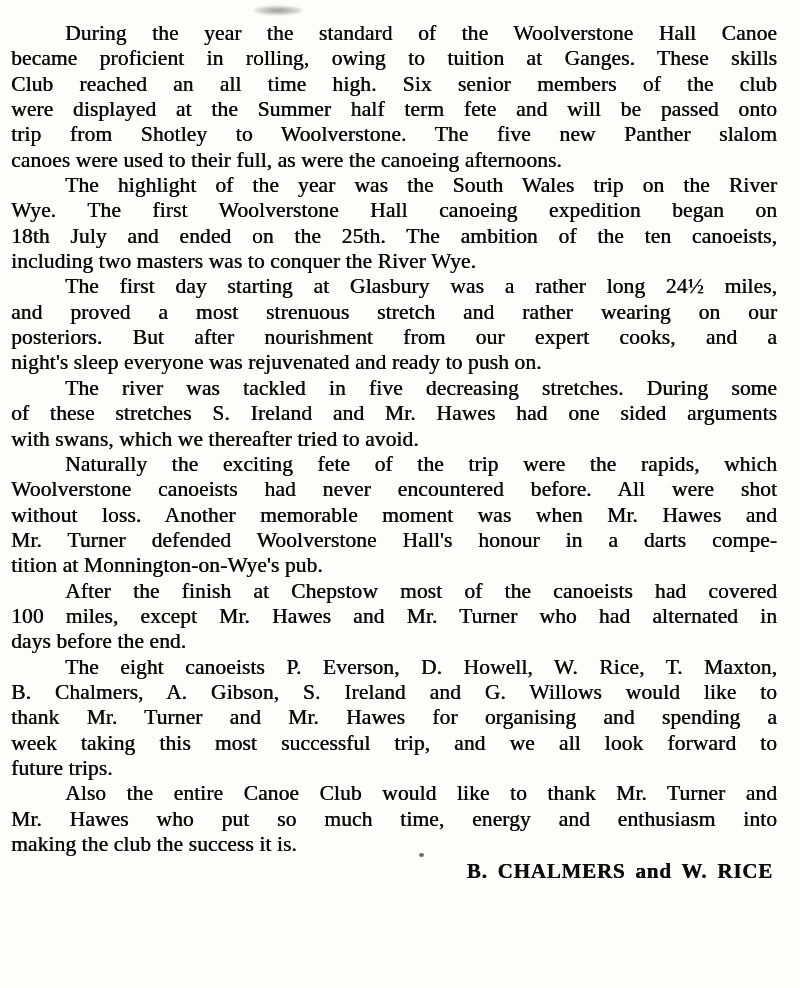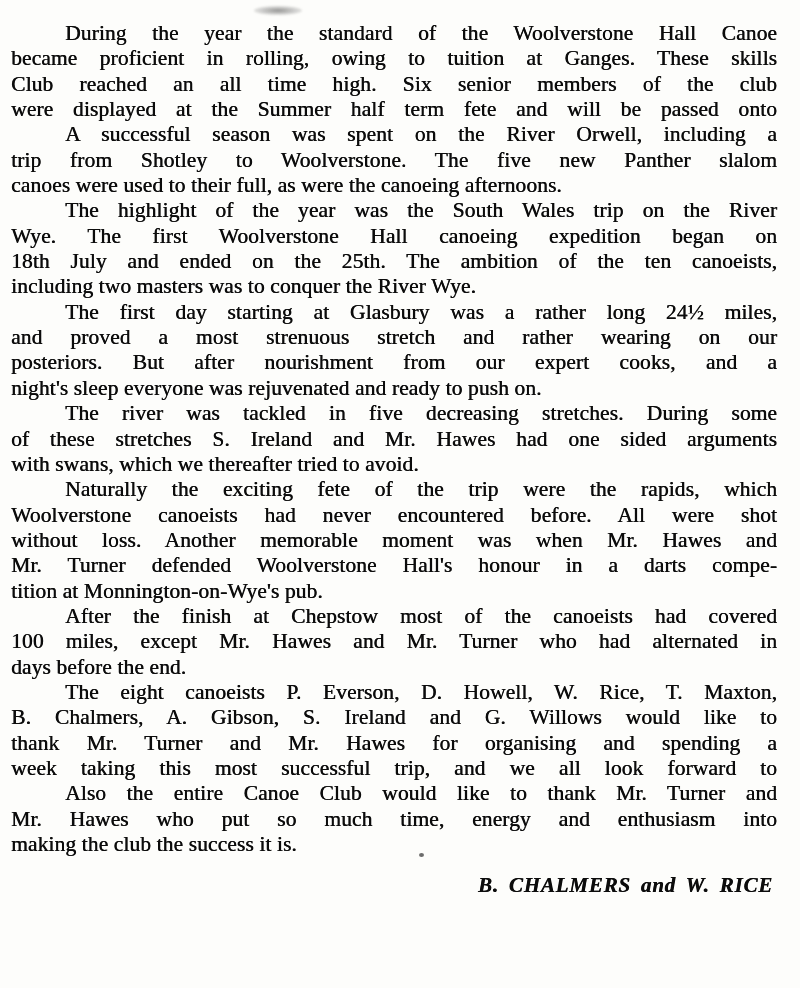--- a/index.html
+++ b/index.html
@@ -33,29 +33,28 @@
     text-align-last: justify;
     white-space: normal;
   }
   .line.first {
     text-indent: 54px;
   }
   .line.last {
     text-align-last: left;
   }
   .signature {
-    margin-top: 16px;
+    margin-top: 2px;
     padding-right: 4px;
     text-align: right;
     font-weight: bold;
     font-size: 21px;
     letter-spacing: 0.8px;
     word-spacing: 4px;
     text-shadow: 0.4px 0.2px 0 currentColor;
-    font-style: italic;
   }
   .artifact-smudge {
     position: absolute;
     left: 254px;
     top: 6px;
     width: 48px;
     height: 9px;
     background: radial-gradient(ellipse at center, rgba(60,60,60,0.55) 0%, rgba(90,90,90,0.25) 55%, rgba(120,120,120,0) 100%);
     filter: blur(1px);
     border-radius: 50%;
@@ -76,21 +75,20 @@
 
 <div class="page">
   <div class="artifact-smudge"></div>
   <div class="artifact-dot"></div>
   <div class="text-column">
     <div>
         <div class="line first">During the year the standard of the Woolverstone Hall Canoe</div>
         <div class="line">became proficient in rolling, owing to tuition at Ganges. These skills</div>
         <div class="line">Club reached an all time high. Six senior members of the club</div>
         <div class="line">were displayed at the Summer half term fete and will be passed onto</div>
-        <div class="line first">A successful season was spent on the River Orwell, including a</div>
         <div class="line">trip from Shotley to Woolverstone. The five new Panther slalom</div>
         <div class="line last">canoes were used to their full, as were the canoeing afternoons.</div>
         <div class="line first">The highlight of the year was the South Wales trip on the River</div>
         <div class="line">Wye. The first Woolverstone Hall canoeing expedition began on</div>
         <div class="line">18th July and ended on the 25th. The ambition of the ten canoeists,</div>
         <div class="line last">including two masters was to conquer the River Wye.</div>
         <div class="line first">The first day starting at Glasbury was a rather long 24½ miles,</div>
         <div class="line">and proved a most strenuous stretch and rather wearing on our</div>
         <div class="line">posteriors. But after nourishment from our expert cooks, and a</div>
         <div class="line last">night's sleep everyone was rejuvenated and ready to push on.</div>
@@ -102,19 +100,20 @@
         <div class="line">without loss. Another memorable moment was when Mr. Hawes and</div>
         <div class="line">Mr. Turner defended Woolverstone Hall's honour in a darts compe-</div>
         <div class="line last">tition at Monnington-on-Wye's pub.</div>
         <div class="line first">After the finish at Chepstow most of the canoeists had covered</div>
         <div class="line">100 miles, except Mr. Hawes and Mr. Turner who had alternated in</div>
         <div class="line last">days before the end.</div>
         <div class="line first">The eight canoeists P. Everson, D. Howell, W. Rice, T. Maxton,</div>
         <div class="line">B. Chalmers, A. Gibson, S. Ireland and G. Willows would like to</div>
         <div class="line">thank Mr. Turner and Mr. Hawes for organising and spending a</div>
         <div class="line">week taking this most successful trip, and we all look forward to</div>
+        <div class="line last">future trips.</div>
         <div class="line first">Also the entire Canoe Club would like to thank Mr. Turner and</div>
         <div class="line">Mr. Hawes who put so much time, energy and enthusiasm into</div>
         <div class="line last">making the club the success it is.</div>
       </div>
     <div class="signature">B. CHALMERS and W. RICE</div>
   </div>
 </div>
 
 </body></html>

